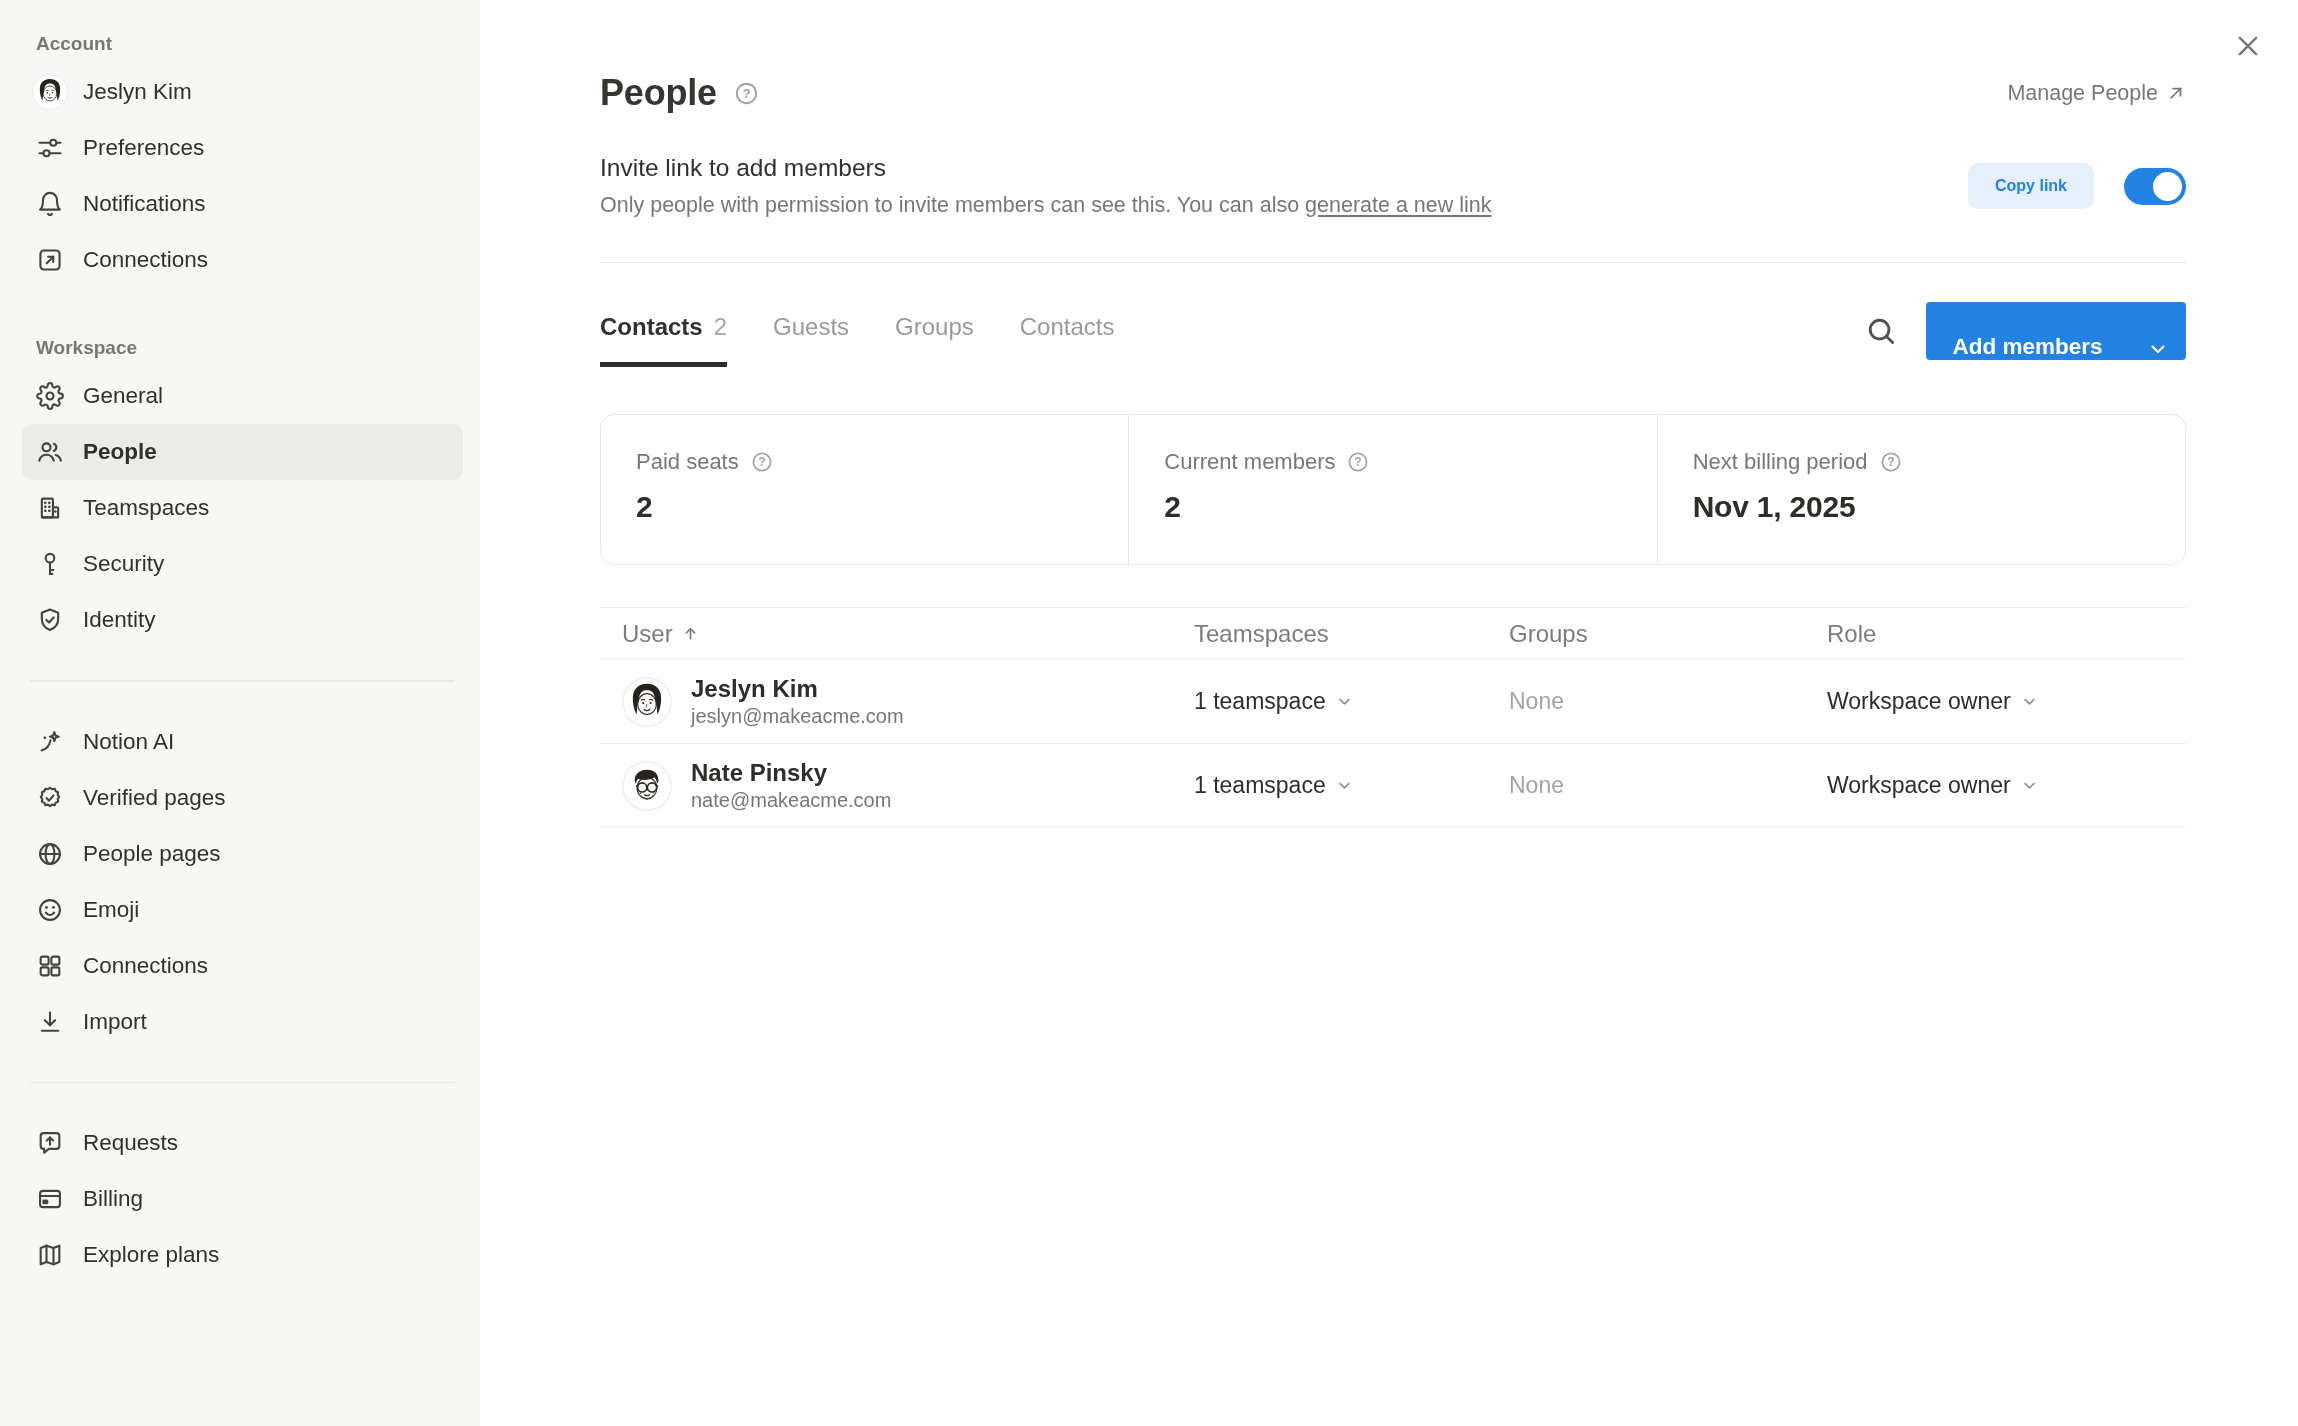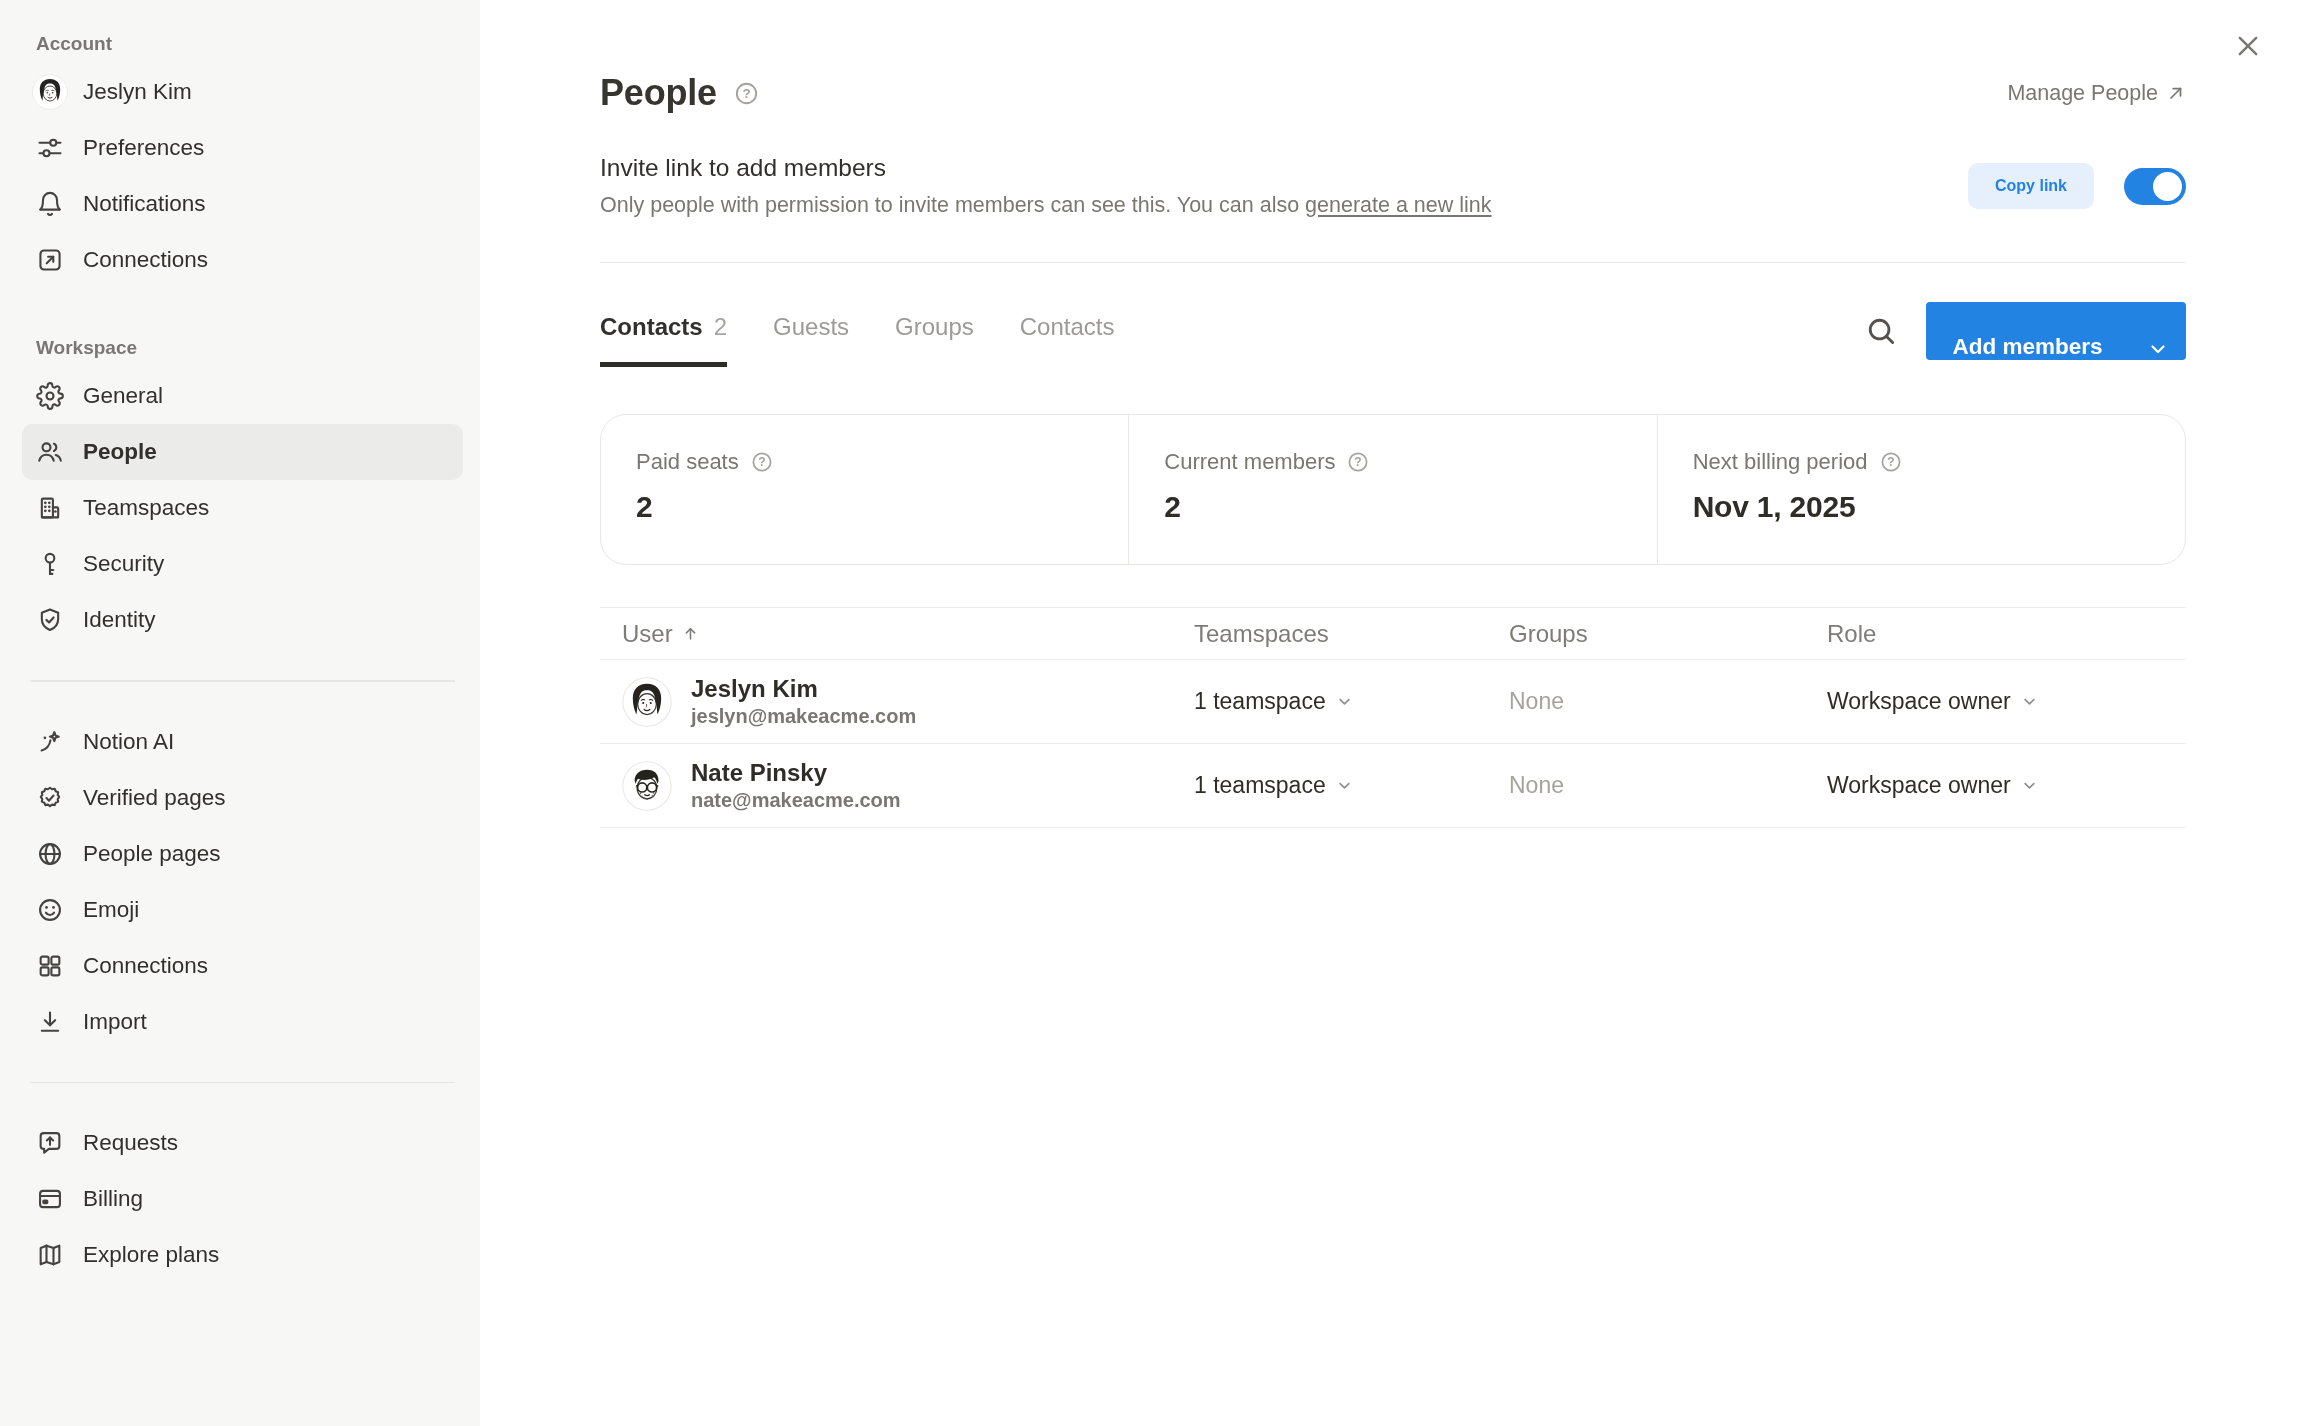--- a/index.html
+++ b/index.html
@@ -101,21 +101,21 @@
     font-size: 22.5px; font-weight: 600; cursor: pointer; overflow: hidden;
   }
   .add-btn-label { display: flex; align-items: center; padding: 0 26px; }
   .add-btn-sep { width: 1.5px; background: rgba(0,0,0,0.18); margin: 0; }
   .add-btn-chevron { display: flex; align-items: center; padding: 0 17px; }
   .add-btn-chevron .icn { width: 22px; height: 22px; }
 
   
   .stats {
     margin-top: 47px; display: flex;
-    border: 1.5px solid #e8e7e4; border-radius: 26px;
+    border: 1.5px solid #e8e7e4; border-radius: 14px;
   }
   .stat { flex: 1; padding: 34px 10px 40px 35px; }
   .stat + .stat { border-left: 1.5px solid #e8e7e4; }
   .stat-label { display: flex; align-items: center; gap: 11px; font-size: 22px; color: #787774; }
   .stat-label .help { width: 24px; height: 24px; }
   .stat-value { margin-top: 15px; font-size: 30px; font-weight: 700; color: #2f2d28; letter-spacing: -0.2px; }
 
   
   .people-table { margin-top: 42px; }
   .thead {
@@ -129,21 +129,21 @@
   .col-team { width: 315px; }
   .col-groups { width: 318px; }
   .col-role { flex: 1; }
   .trow {
     display: flex; align-items: center; height: 84px;
     border-bottom: 1.5px solid #efeeec; padding-left: 22px;
   }
   .user-cell { display: flex; align-items: center; gap: 19px; }
   .avatar-img { width: 50px; height: 50px; flex-shrink: 0; display: inline-flex; }
   .user-name { font-size: 24px; font-weight: 700; color: #2f2d28; line-height: 1.15; }
-  .user-email { font-size: 20px; color: #787774; margin-top: 3px; font-weight: bold; }
+  .user-email { font-size: 20px; color: #787774; margin-top: 3px; }
   .team-cell, .role-cell { display: flex; align-items: center; gap: 9px; font-size: 23px; color: #2f2d28; cursor: pointer; }
   .chev { width: 19px; height: 19px; color: #91908c; display: inline-flex; }
   .groups-cell { font-size: 23px; color: #a4a39f; }
 </style>
 </head>
 <body>
 
 <div class="app">
 
   <aside class="sidebar" id="sidebar">

